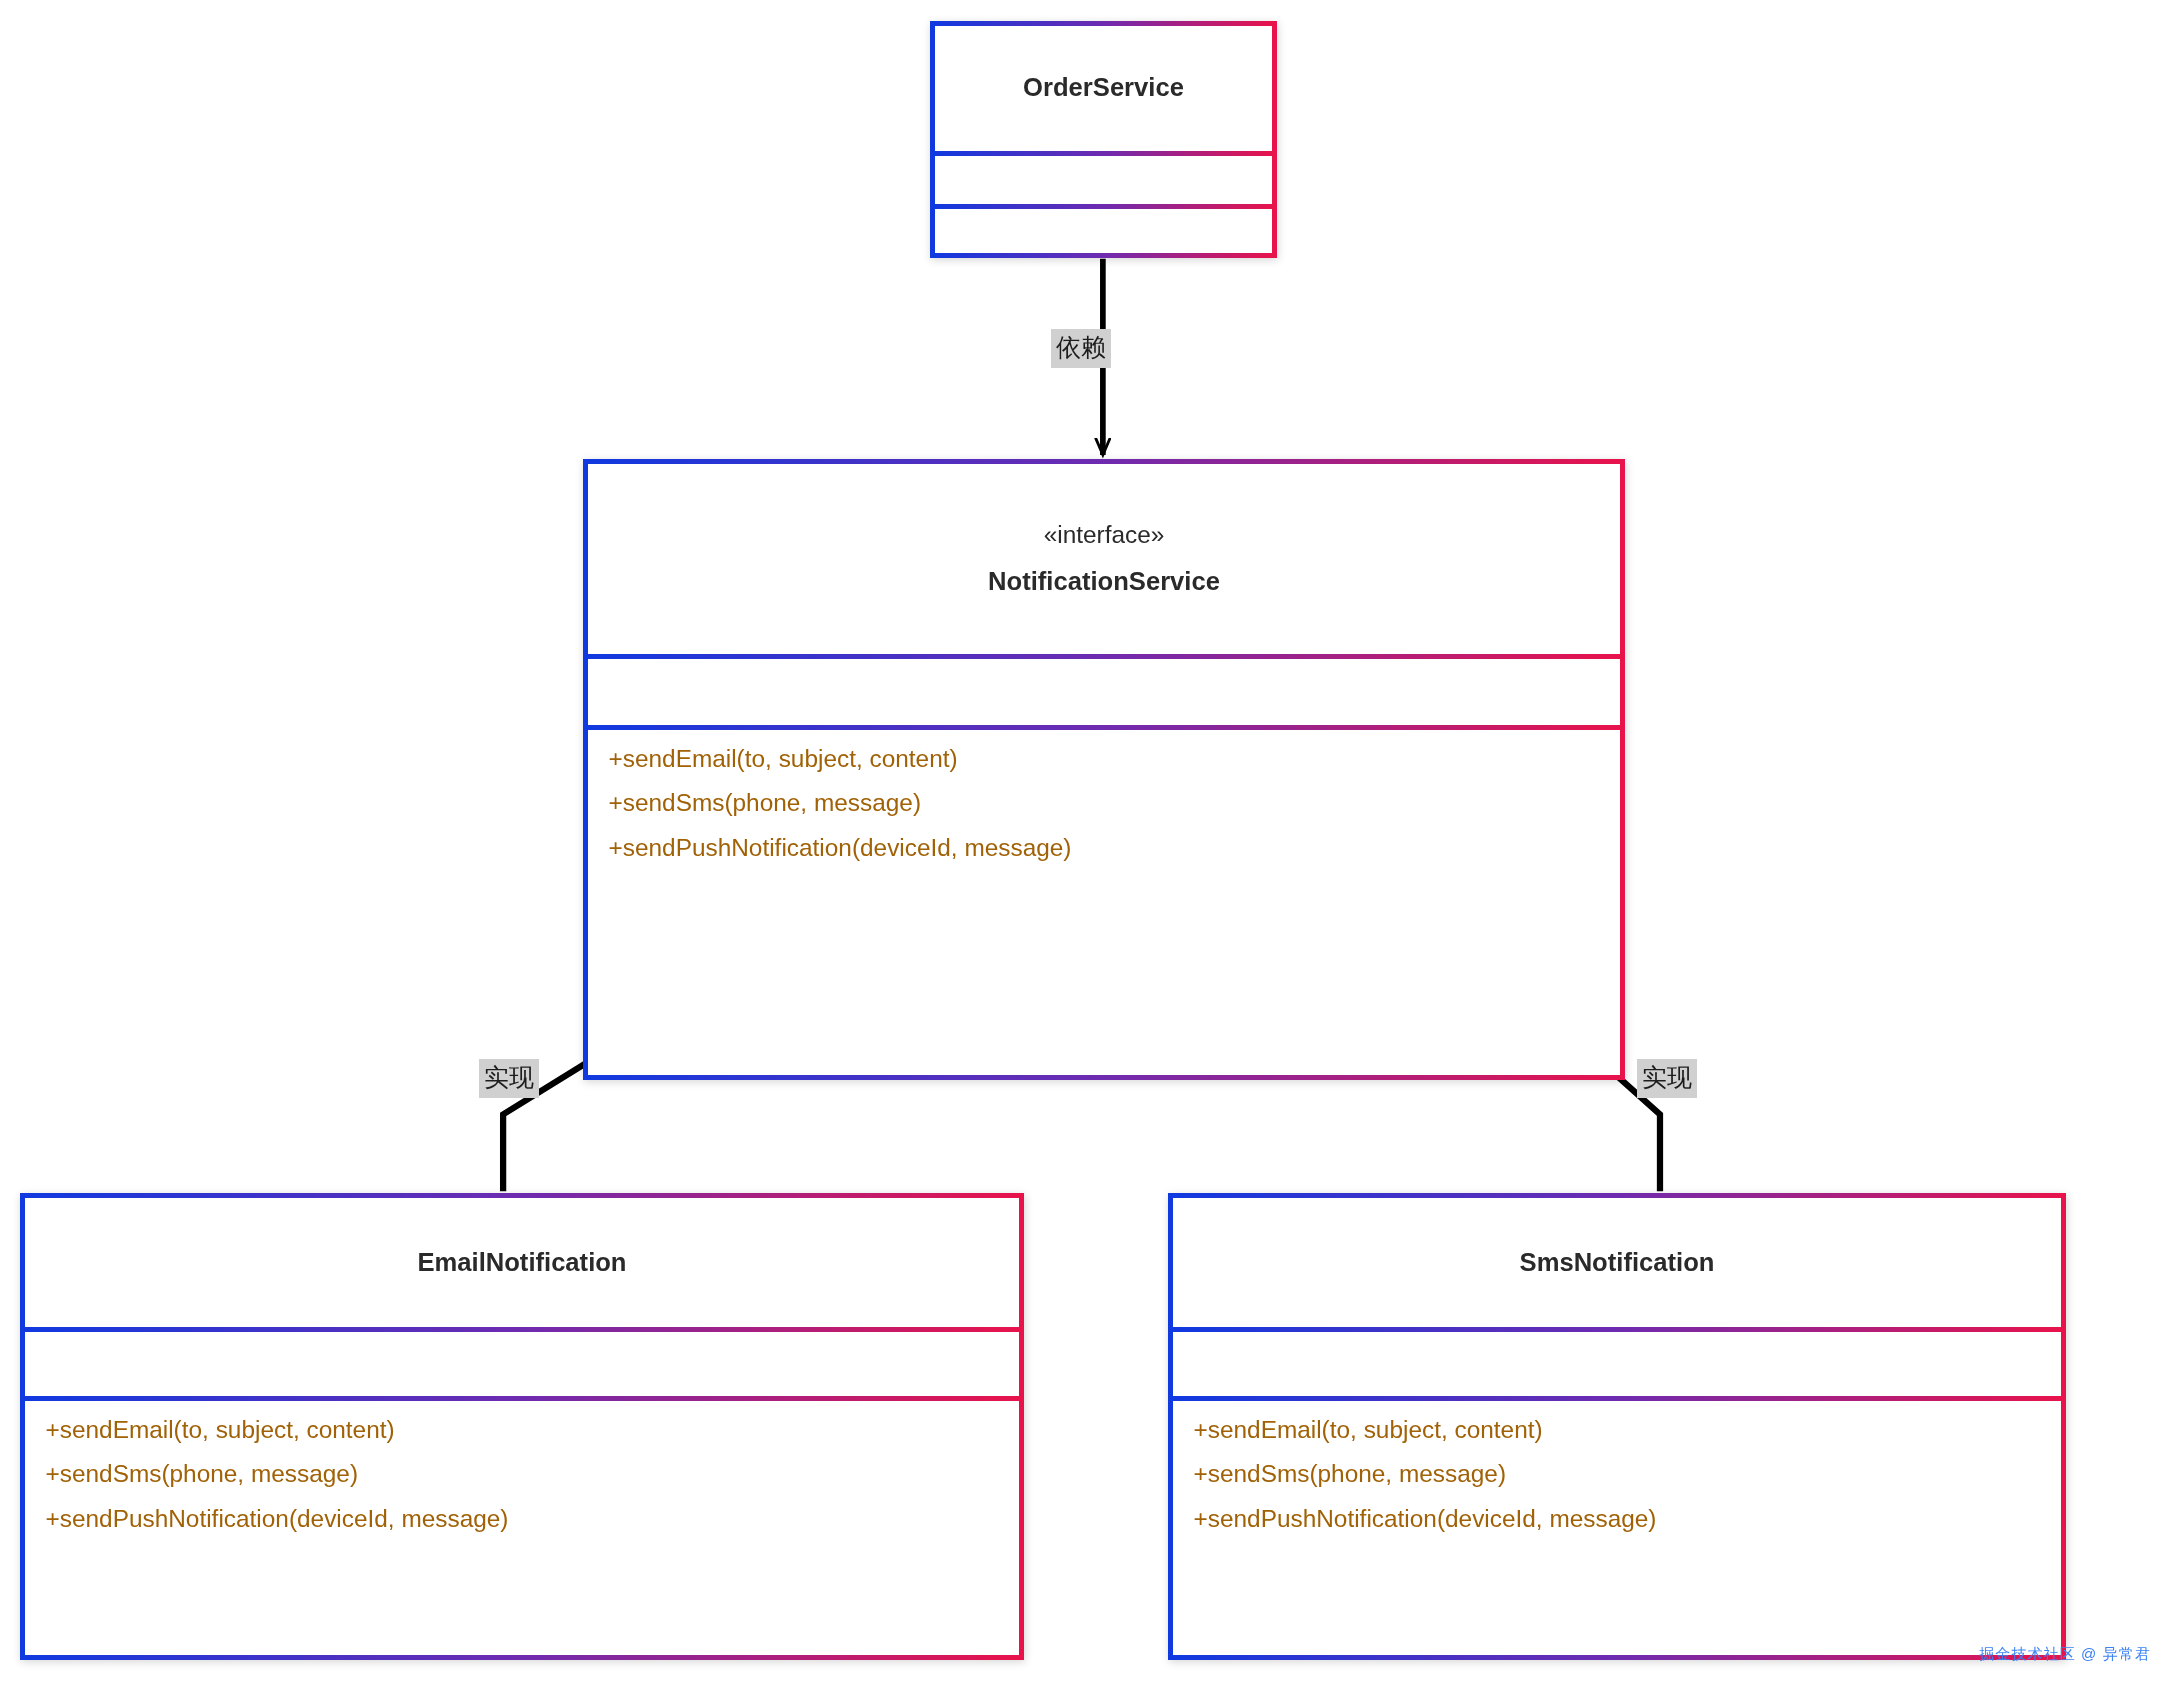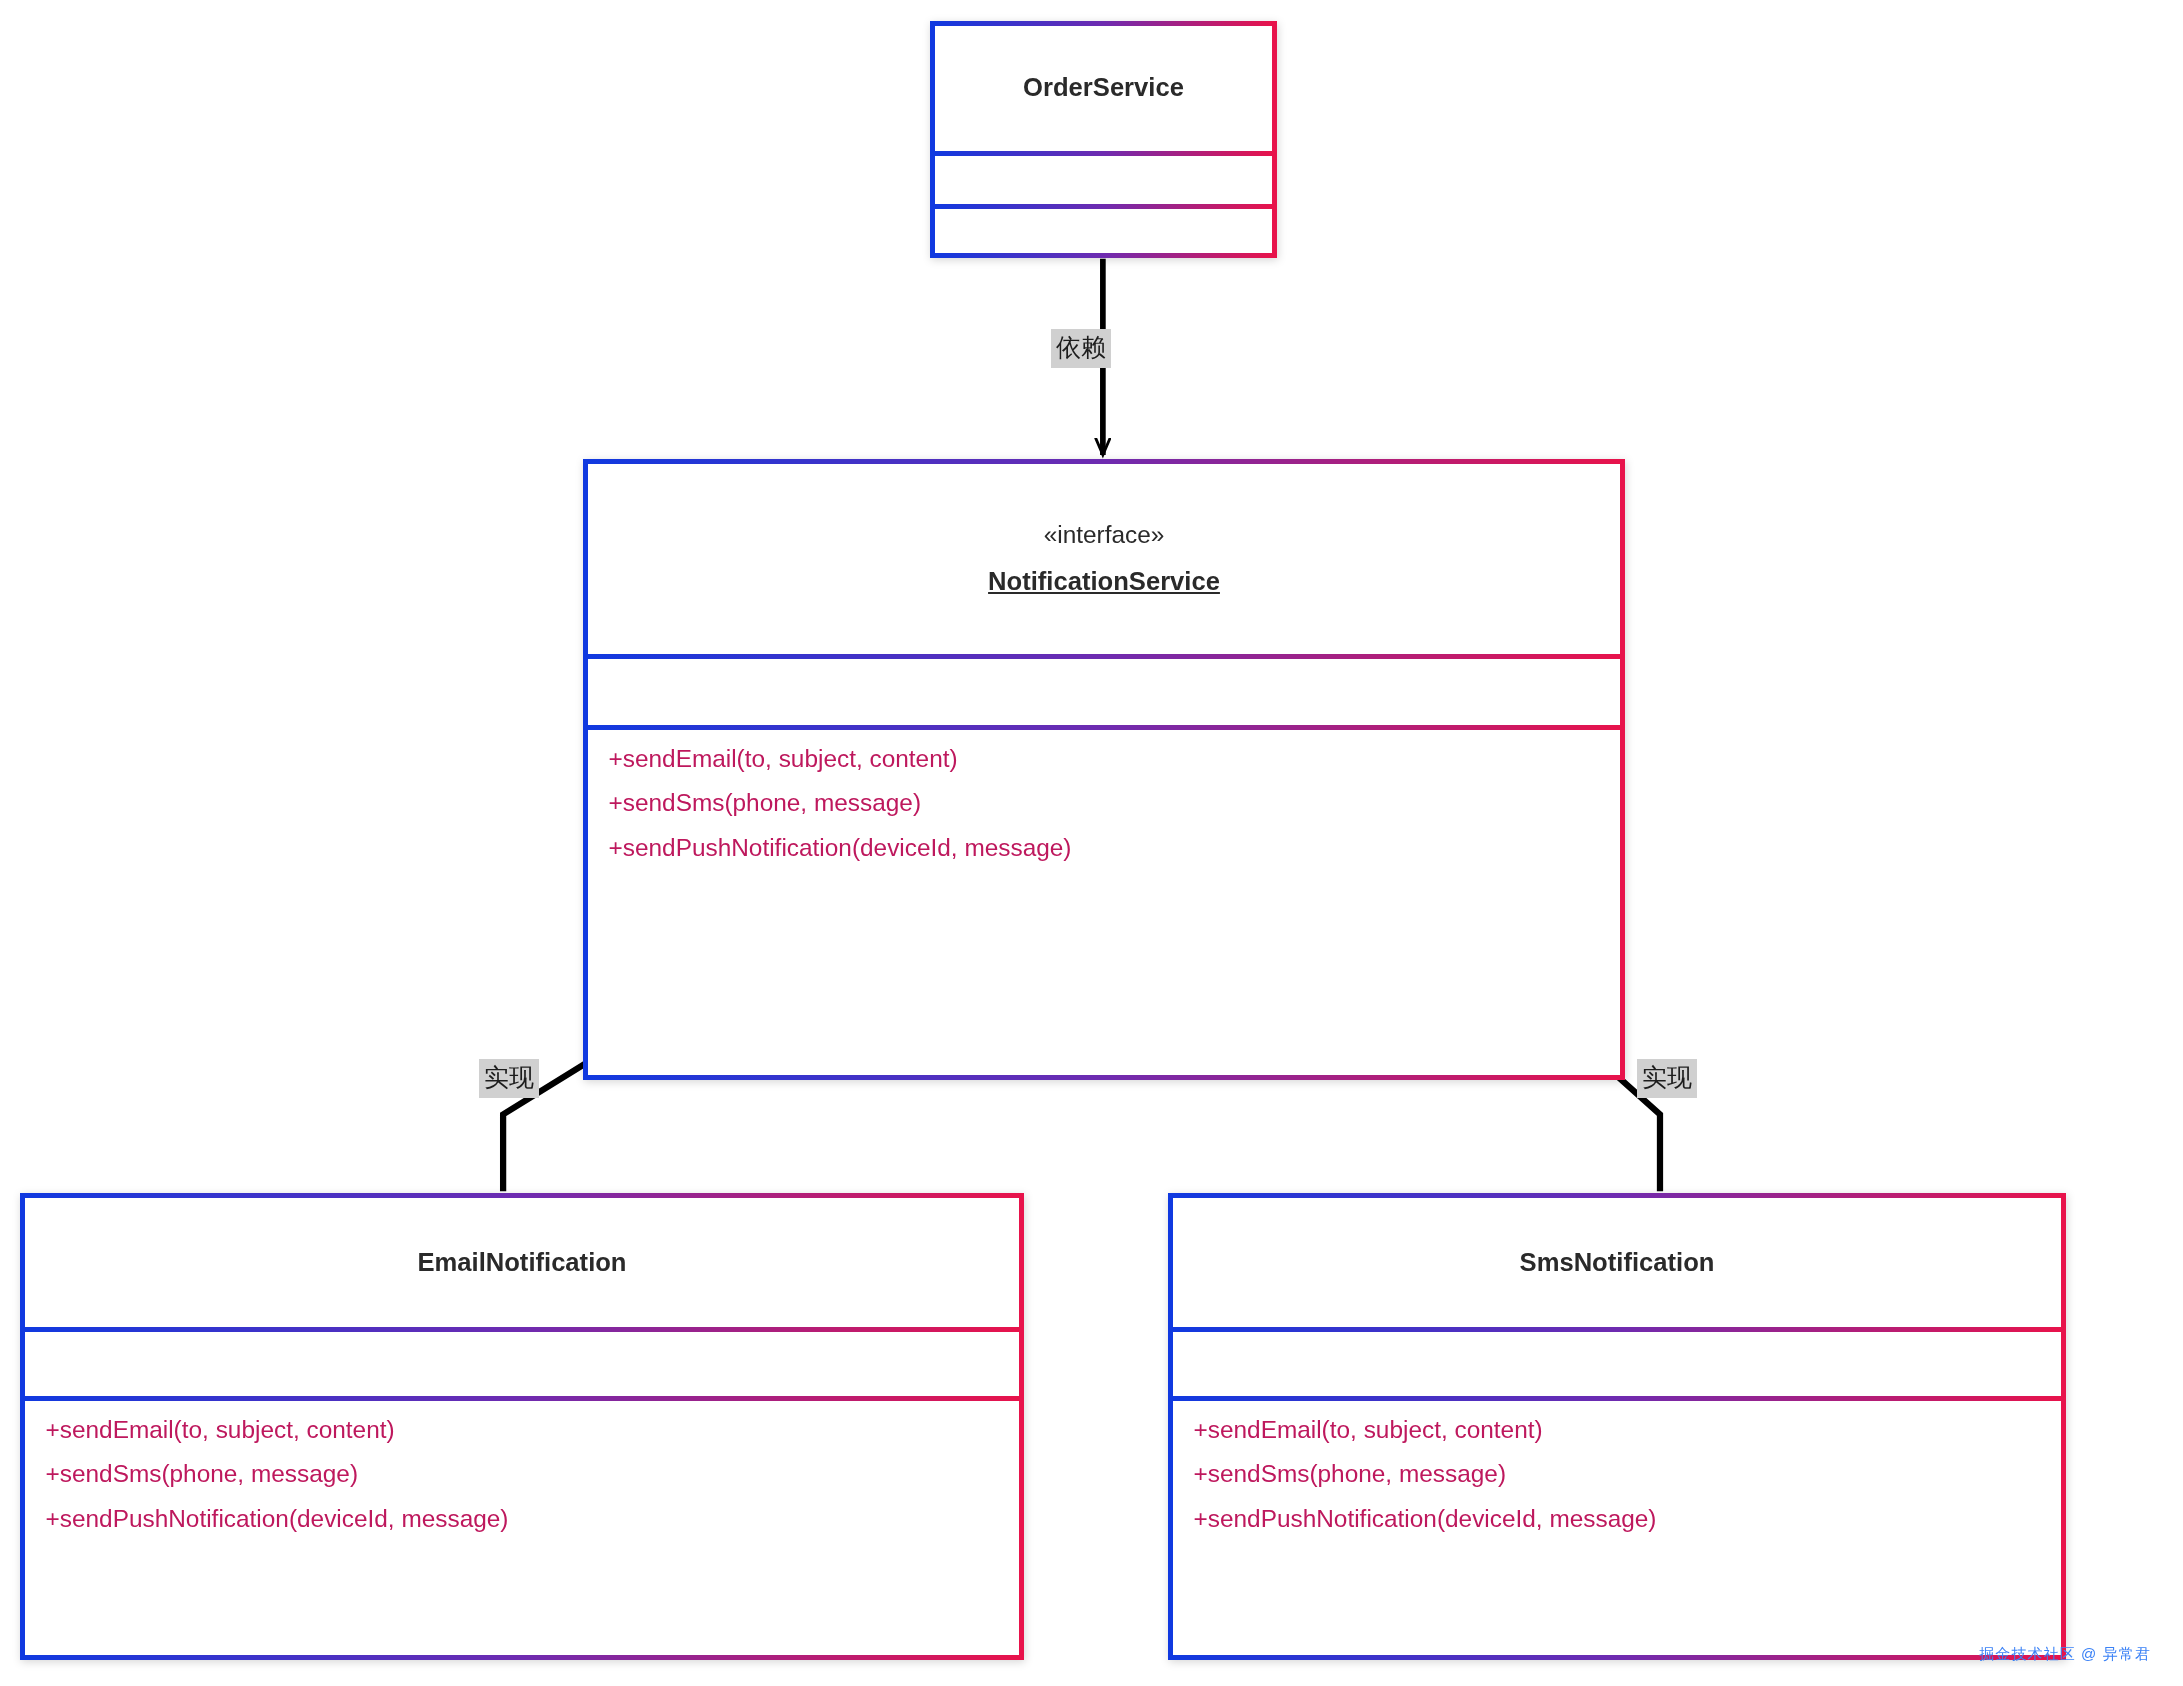--- a/index.html
+++ b/index.html
@@ -55,21 +55,21 @@
     line-height: 1.3;
   }
   .uml-empty-zone {
     
   }
   .uml-methods {
     padding: 17px 0 0 20.5px;
   }
   .uml-method {
     font-size: 24.4px;
-    color: #be185d;
+    color: #a16207;
     line-height: 1.0;
     margin-bottom: 20px;
     white-space: nowrap;
   }
   
   .edge-svg {
     position: absolute;
     left: 0;
     top: 0;
     width: 2183px;
@@ -123,21 +123,21 @@
     <div class="uml-compartment uml-title-zone" style="height:125px;">
       <div class="uml-classname">OrderService</div>
     </div>
     <div class="uml-compartment uml-empty-zone" style="height:53px;"></div>
     <div class="uml-compartment uml-empty-zone" style="flex:1;"></div>
   </div>
 
   <div class="uml-box" style="left:583px; top:459px; width:1042px; height:621px;">
     <div class="uml-compartment uml-title-zone" style="height:190px;">
       <div class="uml-stereotype">«interface»</div>
-      <div class="uml-classname" style="margin-top:14px;text-decoration:underline;">NotificationService</div>
+      <div class="uml-classname" style="margin-top:14px;">NotificationService</div>
     </div>
     <div class="uml-compartment uml-empty-zone" style="height:71px;"></div>
     <div class="uml-compartment uml-methods" style="flex:1;">
       <div class="uml-method">+sendEmail(to, subject, content)</div>
       <div class="uml-method">+sendSms(phone, message)</div>
       <div class="uml-method">+sendPushNotification(deviceId, message)</div>
     </div>
   </div>
 
   <div class="uml-box" style="left:20px; top:1193px; width:1004px; height:467px;">

